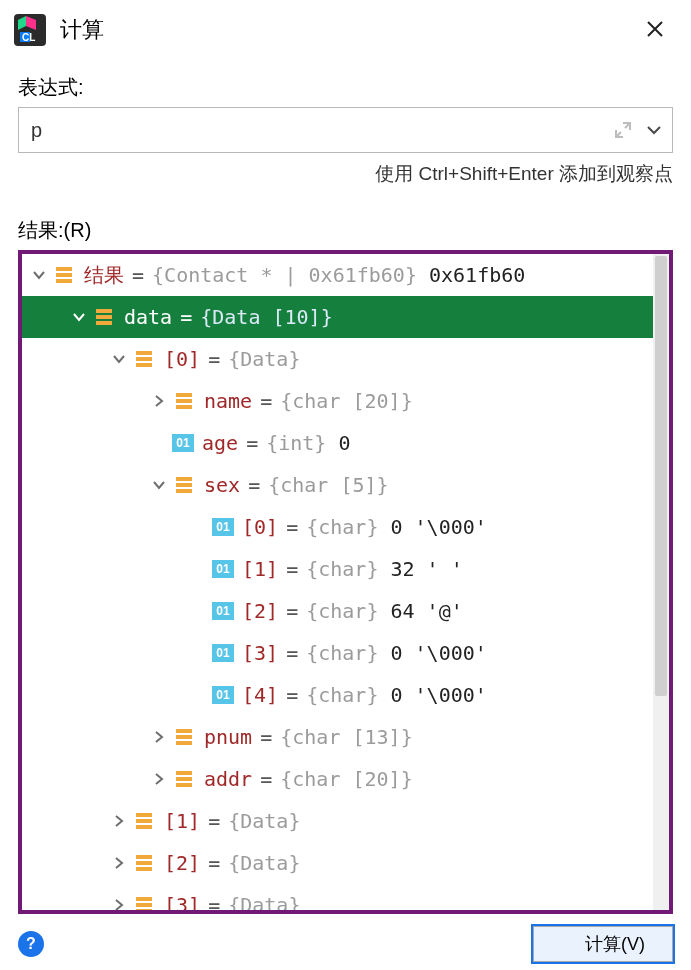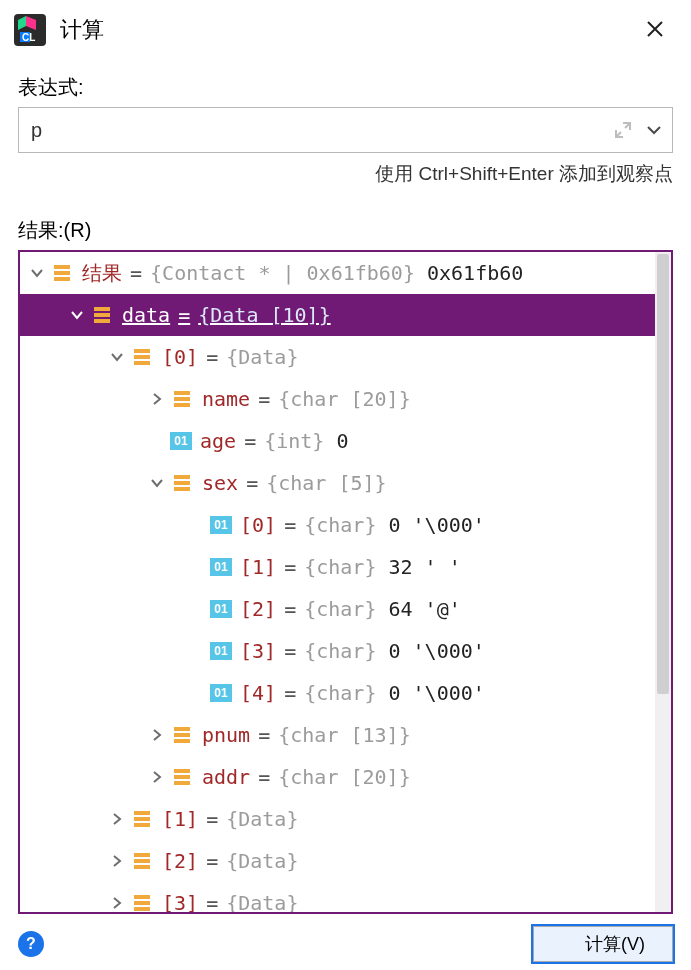--- a/index.html
+++ b/index.html
@@ -72,44 +72,43 @@
     width: 16px;
     height: 16px;
   }
   .hint {
     text-align: right;
     color: #333;
     font-size: 19px;
     margin: 8px 0 12px 0;
   }
   .results-wrap {
-    border: 2px solid #701a75;
+    border: 4px solid #701a75;
     flex: 1;
     min-height: 0;
     position: relative;
     display: flex;
   }
   .tree {
     flex: 1;
     overflow: hidden;
     font-size: 20px;
     line-height: 1;
     font-family: "Microsoft YaHei", Consolas, monospace;
   }
   .row {
     display: flex;
     align-items: center;
     height: 42px;
     padding-left: 4px;
     white-space: nowrap;
   }
   .row.selected {
-    background: #701a75;
+    background: #15803d;
     color: #fff;
-    text-decoration: underline;
   }
   .arrow {
     width: 26px;
     display: inline-flex;
     justify-content: center;
     color: #6e6e6e;
   }
   .row.selected .arrow { color: #fff; }
   .arrow svg { width: 14px; height: 14px; }
   .spacer { display:inline-block; width: 40px; }

